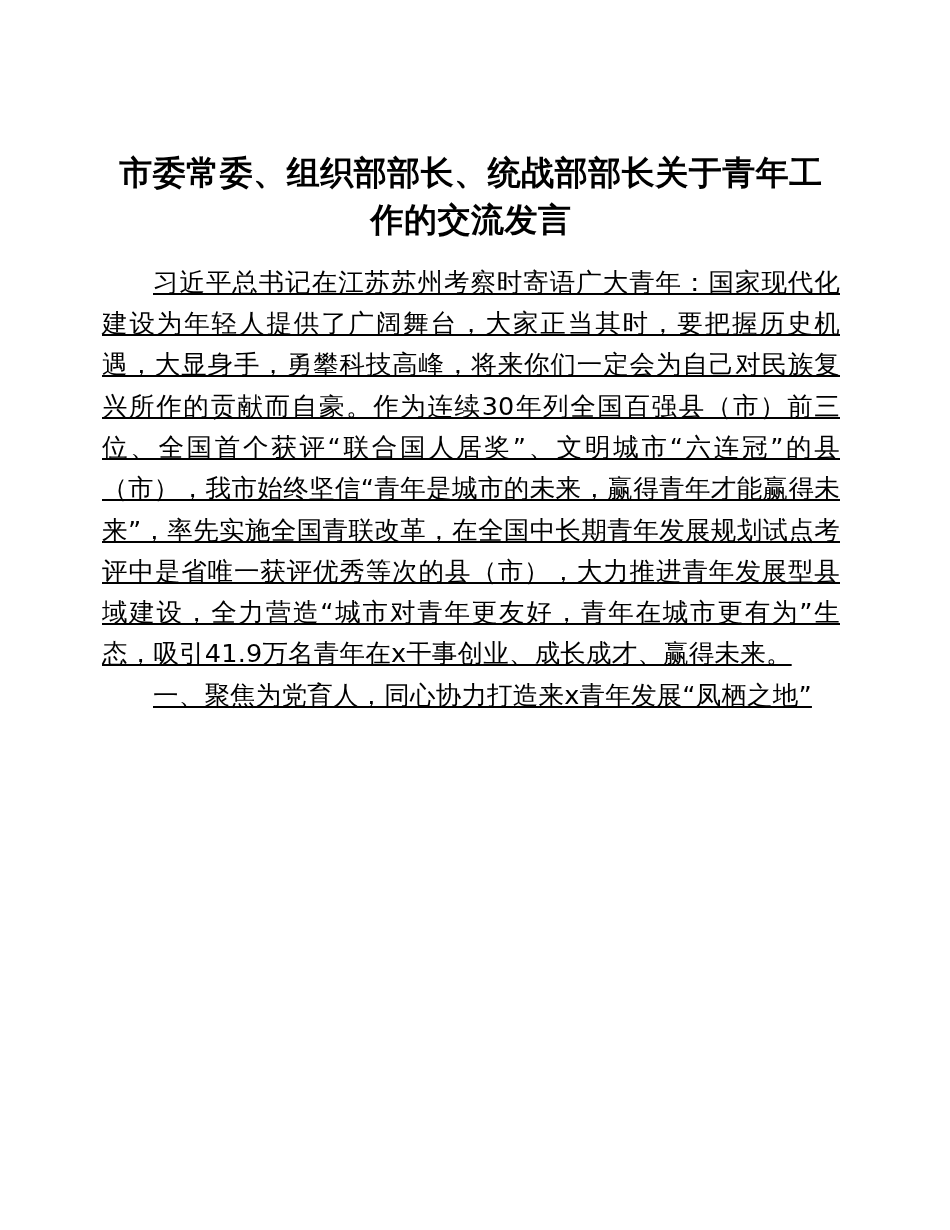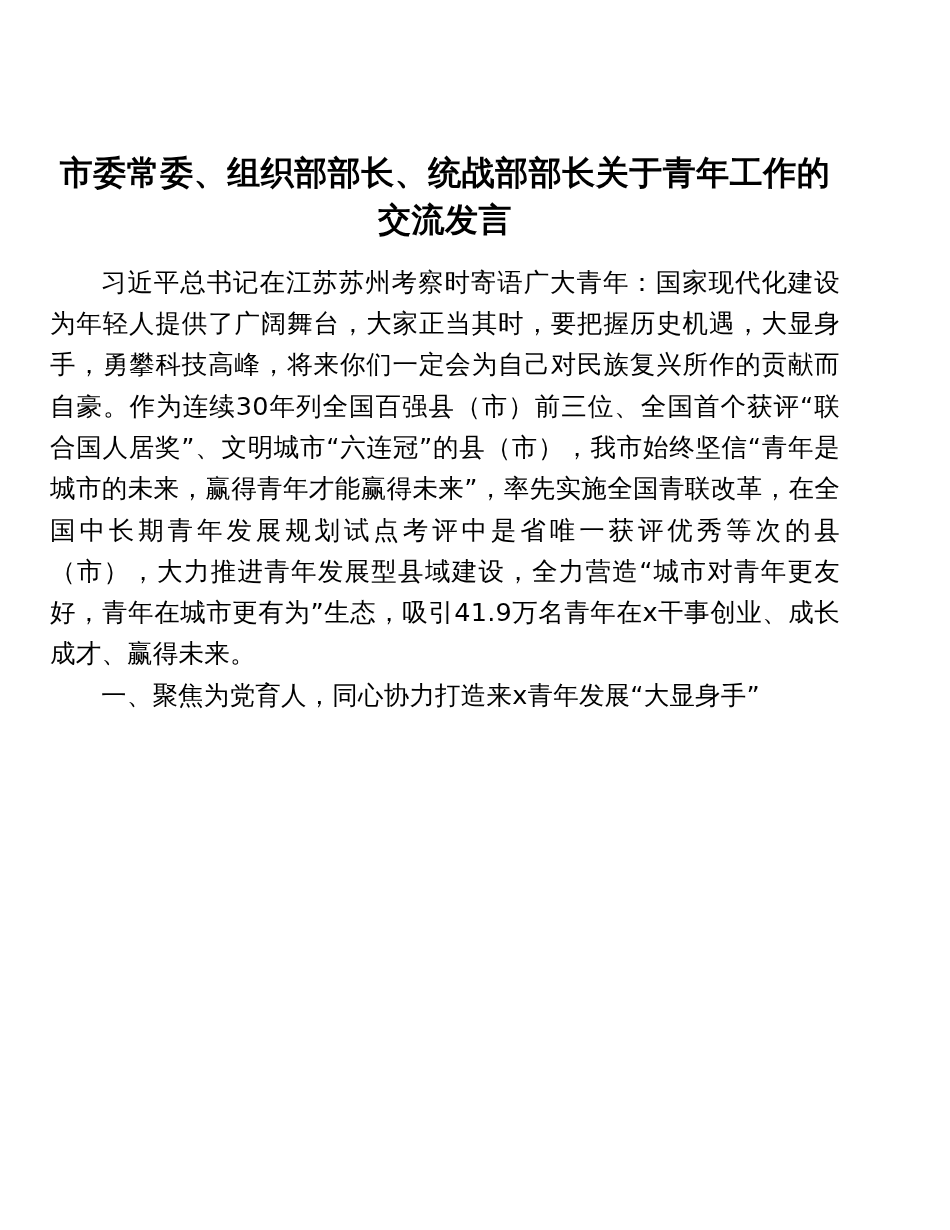--- a/index.html
+++ b/index.html
@@ -11,21 +11,21 @@
     width: 950px;
     height: 1230px;
     font-family: "DejaVu Sans", "Liberation Sans", sans-serif;
     color: #000000;
     overflow: hidden;
   }
   .page {
     box-sizing: border-box;
     width: 950px;
     height: 1230px;
-    padding: 150px 110px 0 50px;
+    padding: 150px 110px 0 102px;
     background: #ffffff;
   }
   .doc-title {
     font-size: 33px;
     font-weight: bold;
     line-height: 1.42;
     text-align: center;
     letter-spacing: 0.5px;
     margin: 0 0 18px 0;
     padding: 0 8px;
@@ -33,27 +33,28 @@
   .para {
     font-size: 25.5px;
     line-height: 1.62;
     text-align: justify;
     text-justify: inter-ideograph;
     margin: 0;
     letter-spacing: 0.2px;
   }
   .para.indent {
     text-indent: 2em;
+    text-decoration: underline;
   }
 </style>
 </head>
 <body>
 
 <div class="page">
 
   <h1 class="doc-title">市委常委、组织部部长、统战部部长关于青年工作的交流发言</h1>
 
   <p class="para indent">习近平总书记在江苏苏州考察时寄语广大青年：国家现代化建设为年轻人提供了广阔舞台，大家正当其时，要把握历史机遇，大显身手，勇攀科技高峰，将来你们一定会为自己对民族复兴所作的贡献而自豪。作为连续30年列全国百强县（市）前三位、全国首个获评“联合国人居奖”、文明城市“六连冠”的县（市），我市始终坚信“青年是城市的未来，赢得青年才能赢得未来”，率先实施全国青联改革，在全国中长期青年发展规划试点考评中是省唯一获评优秀等次的县（市），大力推进青年发展型县域建设，全力营造“城市对青年更友好，青年在城市更有为”生态，吸引41.9万名青年在x干事创业、成长成才、赢得未来。</p>
 
-  <p class="para indent">一、聚焦为党育人，同心协力打造来x青年发展“大显身手”</p>
+  <p class="para indent">一、聚焦为党育人，同心协力打造来x青年发展“凤栖之地”</p>
 
 
 </div>
 
 </body></html>

